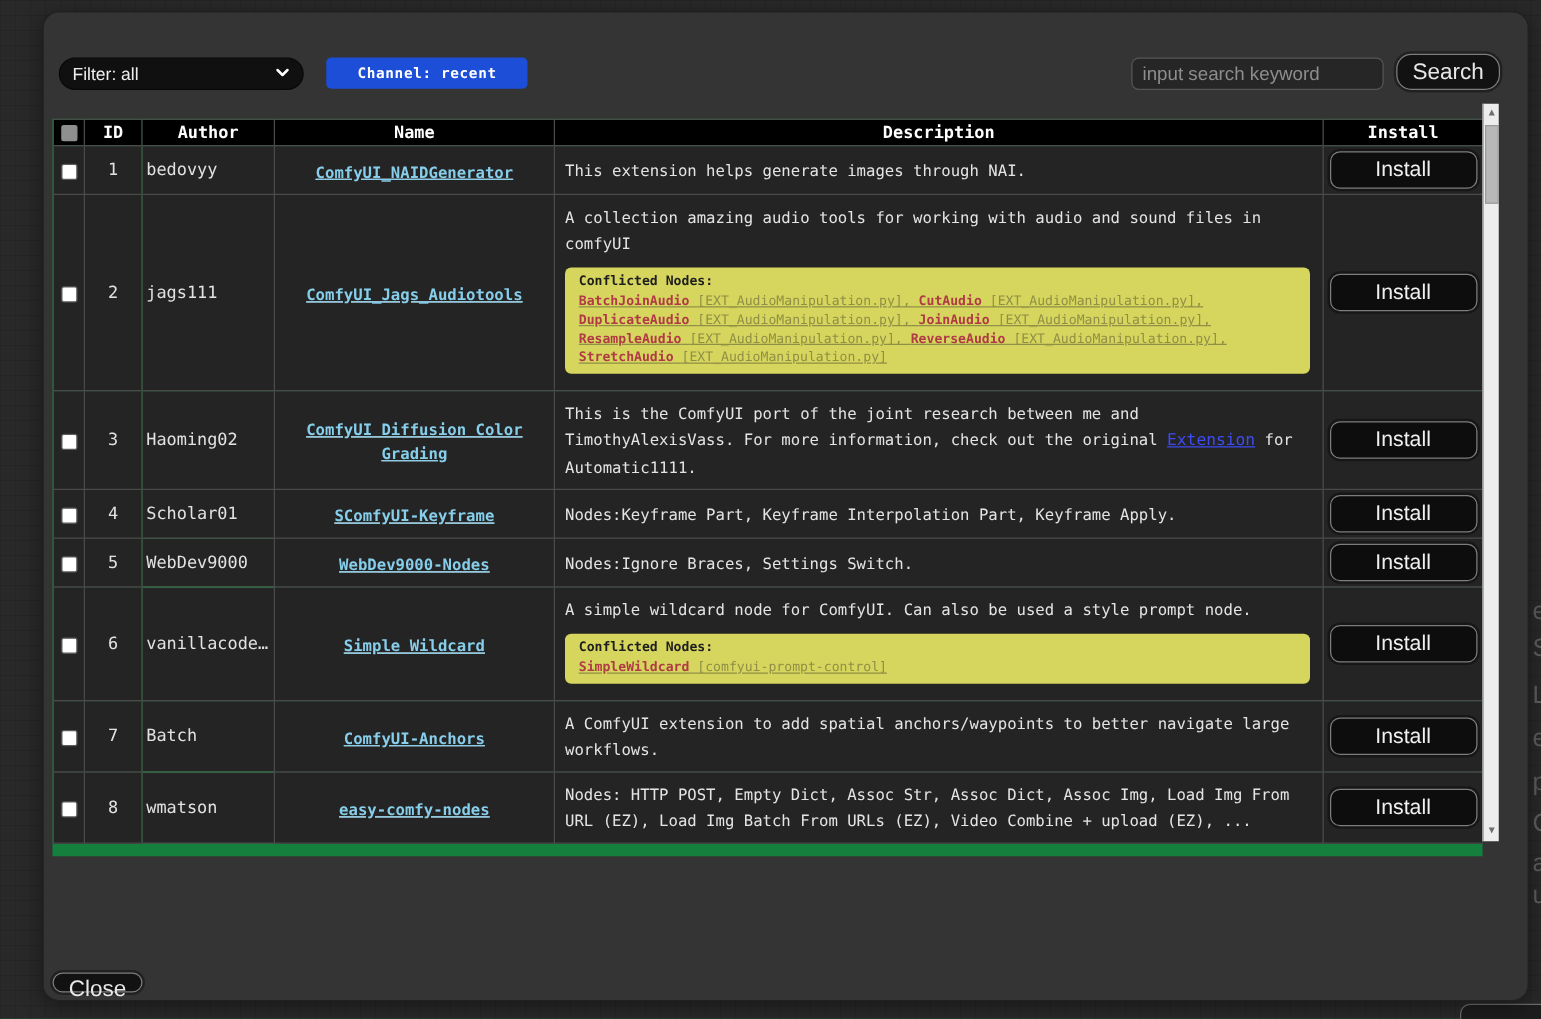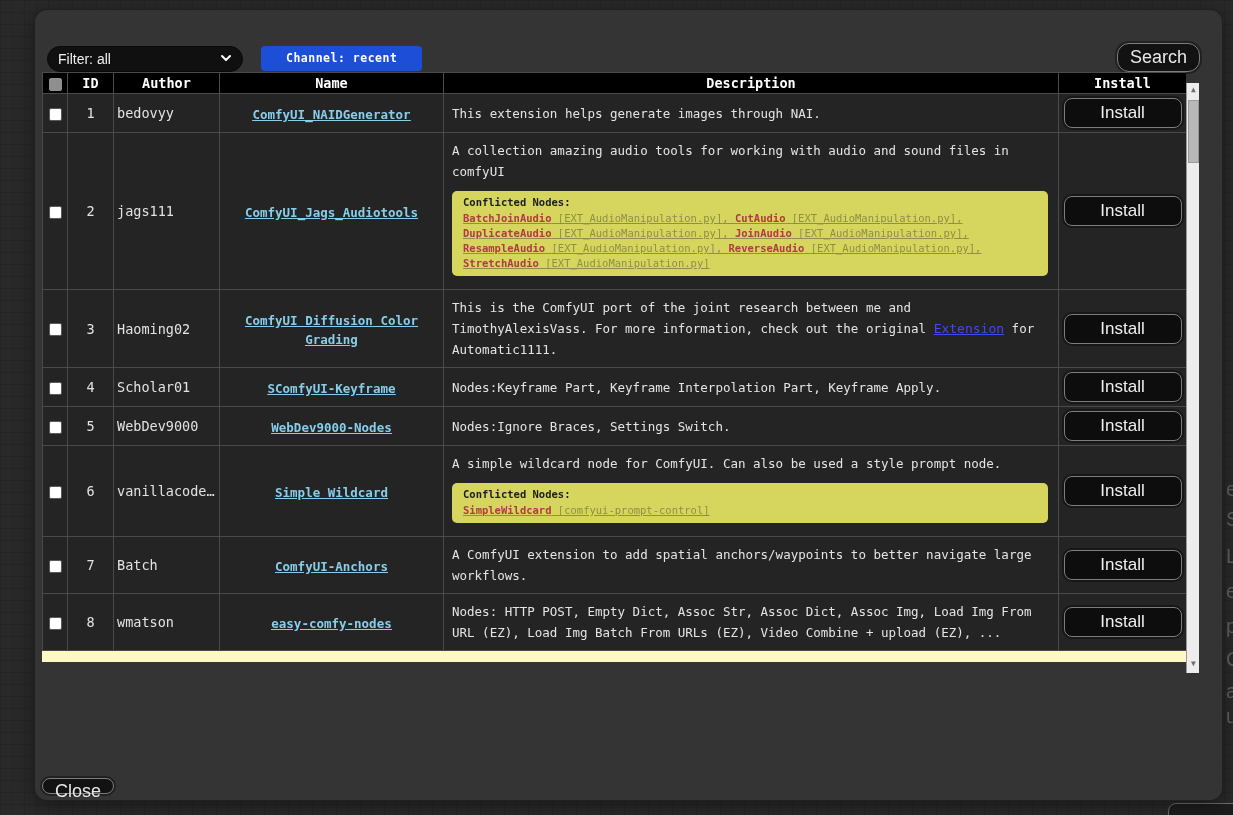--- a/index.html
+++ b/index.html
@@ -59,22 +59,22 @@
   .btn {
     background:#121212; color:#e8e8e8; border:1px solid #7d7d7d; border-radius:12px;
     font:18px "Liberation Sans", sans-serif; padding:2px 12px; cursor:pointer;
     box-shadow:0 0 0 2px rgba(0,0,0,.35);
   }
   .search-btn { position:absolute; left:1082px; top:33px; height:29px; }
   .close-btn  { position:absolute; left:7px;  top:768px; height:16px; }
 
   
   .table-wrap {
-    position:absolute; left:7px; top:62px; width:1144px; height:590px;
-    overflow:hidden; background:#fef9c3;
+    position:absolute; left:7px; top:85px; width:1144px; height:590px;
+    overflow:hidden; background:#15803d;
   }
   table { border-collapse:collapse; width:1144px; table-layout:fixed;
           font-family:"DejaVu Sans Mono", monospace; }
   col.c-check  { width:25px; }  col.c-id    { width:46px; }
   col.c-author { width:106px; } col.c-name  { width:224px; }
   col.c-desc   { width:615px; } col.c-inst  { width:128px; }
 
   th, td { border:1px solid #4a4a4a; }
   thead th {
     background:#000; color:#fff; font-weight:bold; font-size:13.5px;
@@ -152,20 +152,21 @@
     </select>
     <span class="chev">
       <svg width="14" height="14" viewBox="0 0 14 14">
           <path d="M3 5 L7 9 L11 5" fill="none" stroke="#fff" stroke-width="2" stroke-linecap="round" stroke-linejoin="round"></path>
         </svg>
     </span>
   </div>
 
   <div class="channel-badge">Channel: recent</div>
 
+  <input class="search-input" type="text" placeholder="input search keyword" style="">
   <button class="btn search-btn">Search</button>
 
   <div class="table-wrap">
     <table>
       <colgroup>
         <col class="c-check">
           <col class="c-id">
           <col class="c-author">
         <col class="c-name">
           <col class="c-desc">

